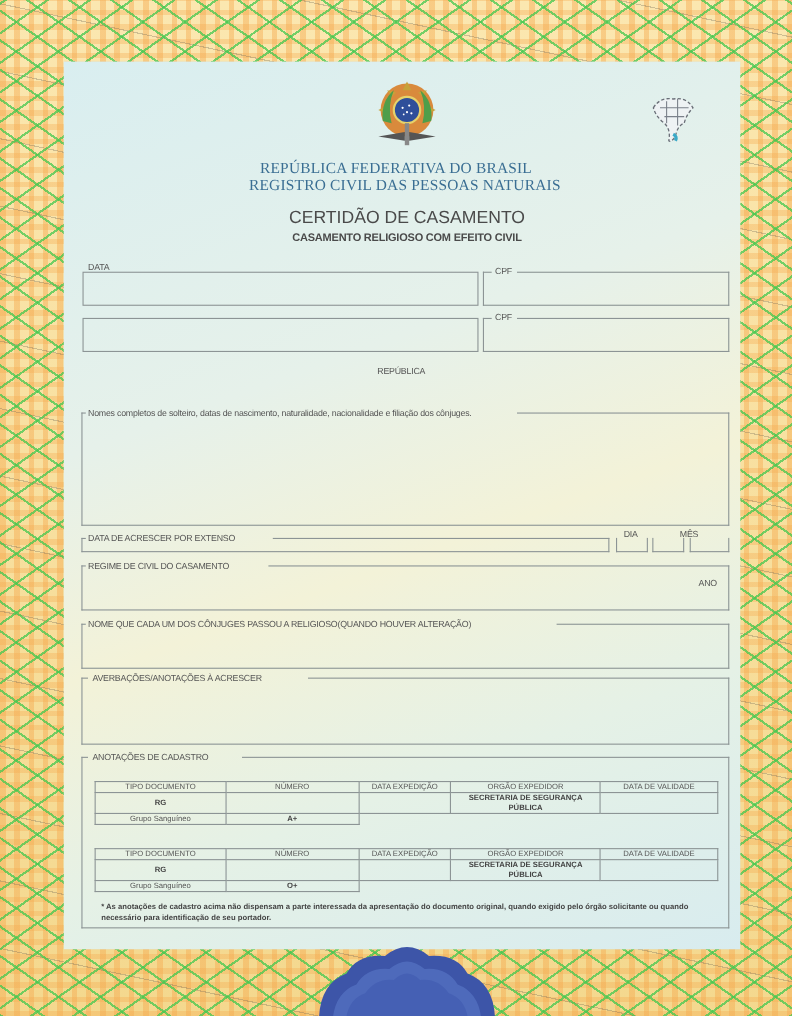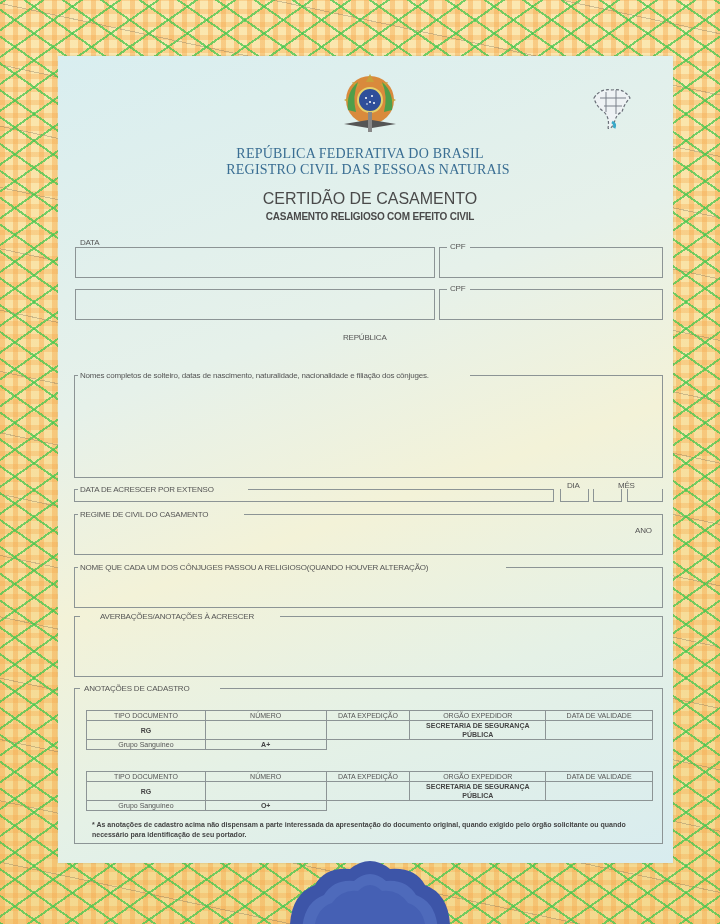--- a/index.html
+++ b/index.html
@@ -132,21 +132,21 @@
 <div class="abs label" style="left:80px;top:510px;">REGIME DE CIVIL DO CASAMENTO</div>
 
 <div class="abs fieldset" style="left:74px;top:567px;width:589px;height:41px;"></div>
 <div class="abs legend-line" style="left:74px;top:567px;width:4px;"></div>
 <div class="abs legend-line" style="left:506px;top:567px;width:157px;"></div>
 <div class="abs label" style="left:80px;top:563px;">NOME QUE CADA UM DOS CÔNJUGES PASSOU A RELIGIOSO(QUANDO HOUVER ALTERAÇÃO)</div>
 
 <div class="abs fieldset" style="left:74px;top:616px;width:589px;height:61px;"></div>
 <div class="abs legend-line" style="left:74px;top:616px;width:6px;"></div>
 <div class="abs legend-line" style="left:280px;top:616px;width:383px;"></div>
-<div class="abs label" style="left:84px;top:612px;margin-left:16px;">AVERBAÇÕES/ANOTAÇÕES À ACRESCER</div>
+<div class="abs label" style="left:84px;top:612px;">AVERBAÇÕES/ANOTAÇÕES À ACRESCER</div>
 
 <div class="abs fieldset" style="left:74px;top:688px;width:589px;height:156px;"></div>
 <div class="abs legend-line" style="left:74px;top:688px;width:6px;"></div>
 <div class="abs legend-line" style="left:220px;top:688px;width:443px;"></div>
 <div class="abs label" style="left:84px;top:684px;text-align:center;">ANOTAÇÕES DE CADASTRO</div>
 
 <table class="doc" style="left:86px;top:710px;width:567px;">
   <tbody>
       <tr>
     <td style="width:119px">TIPO DOCUMENTO</td>

